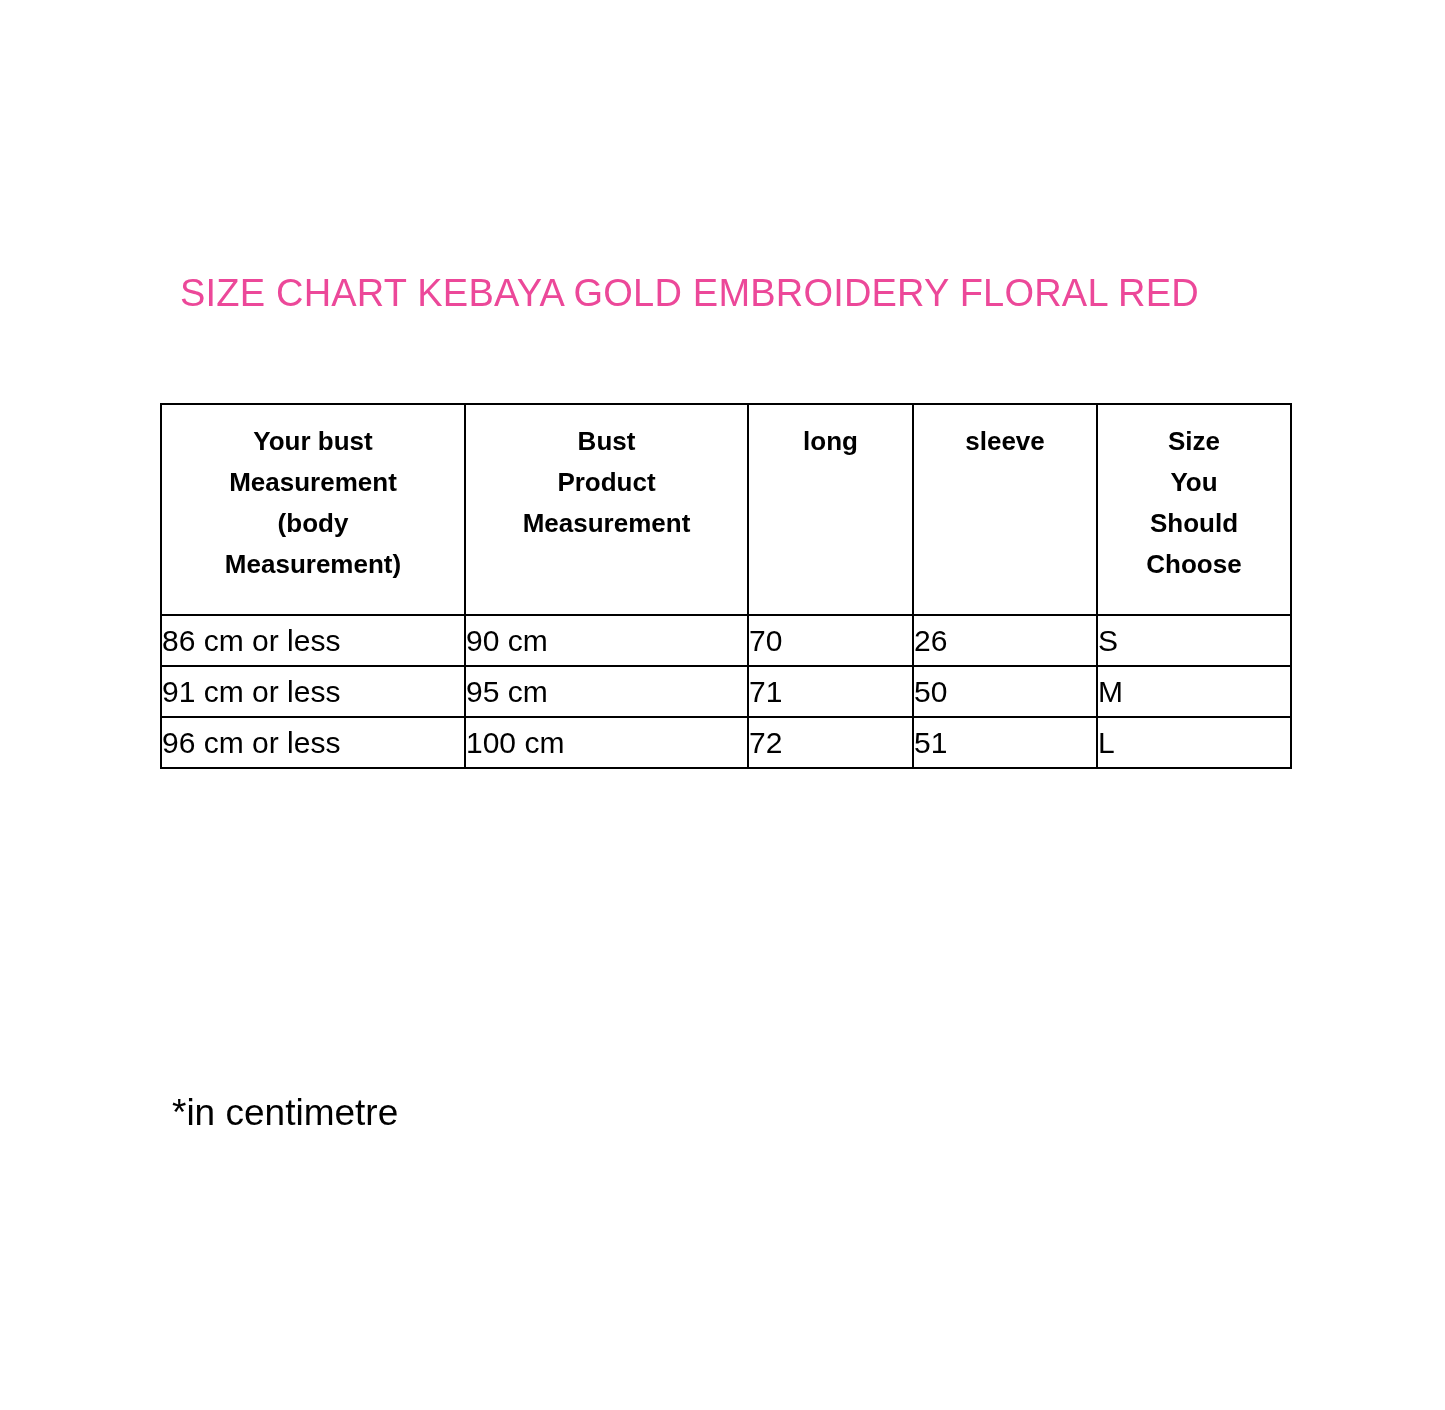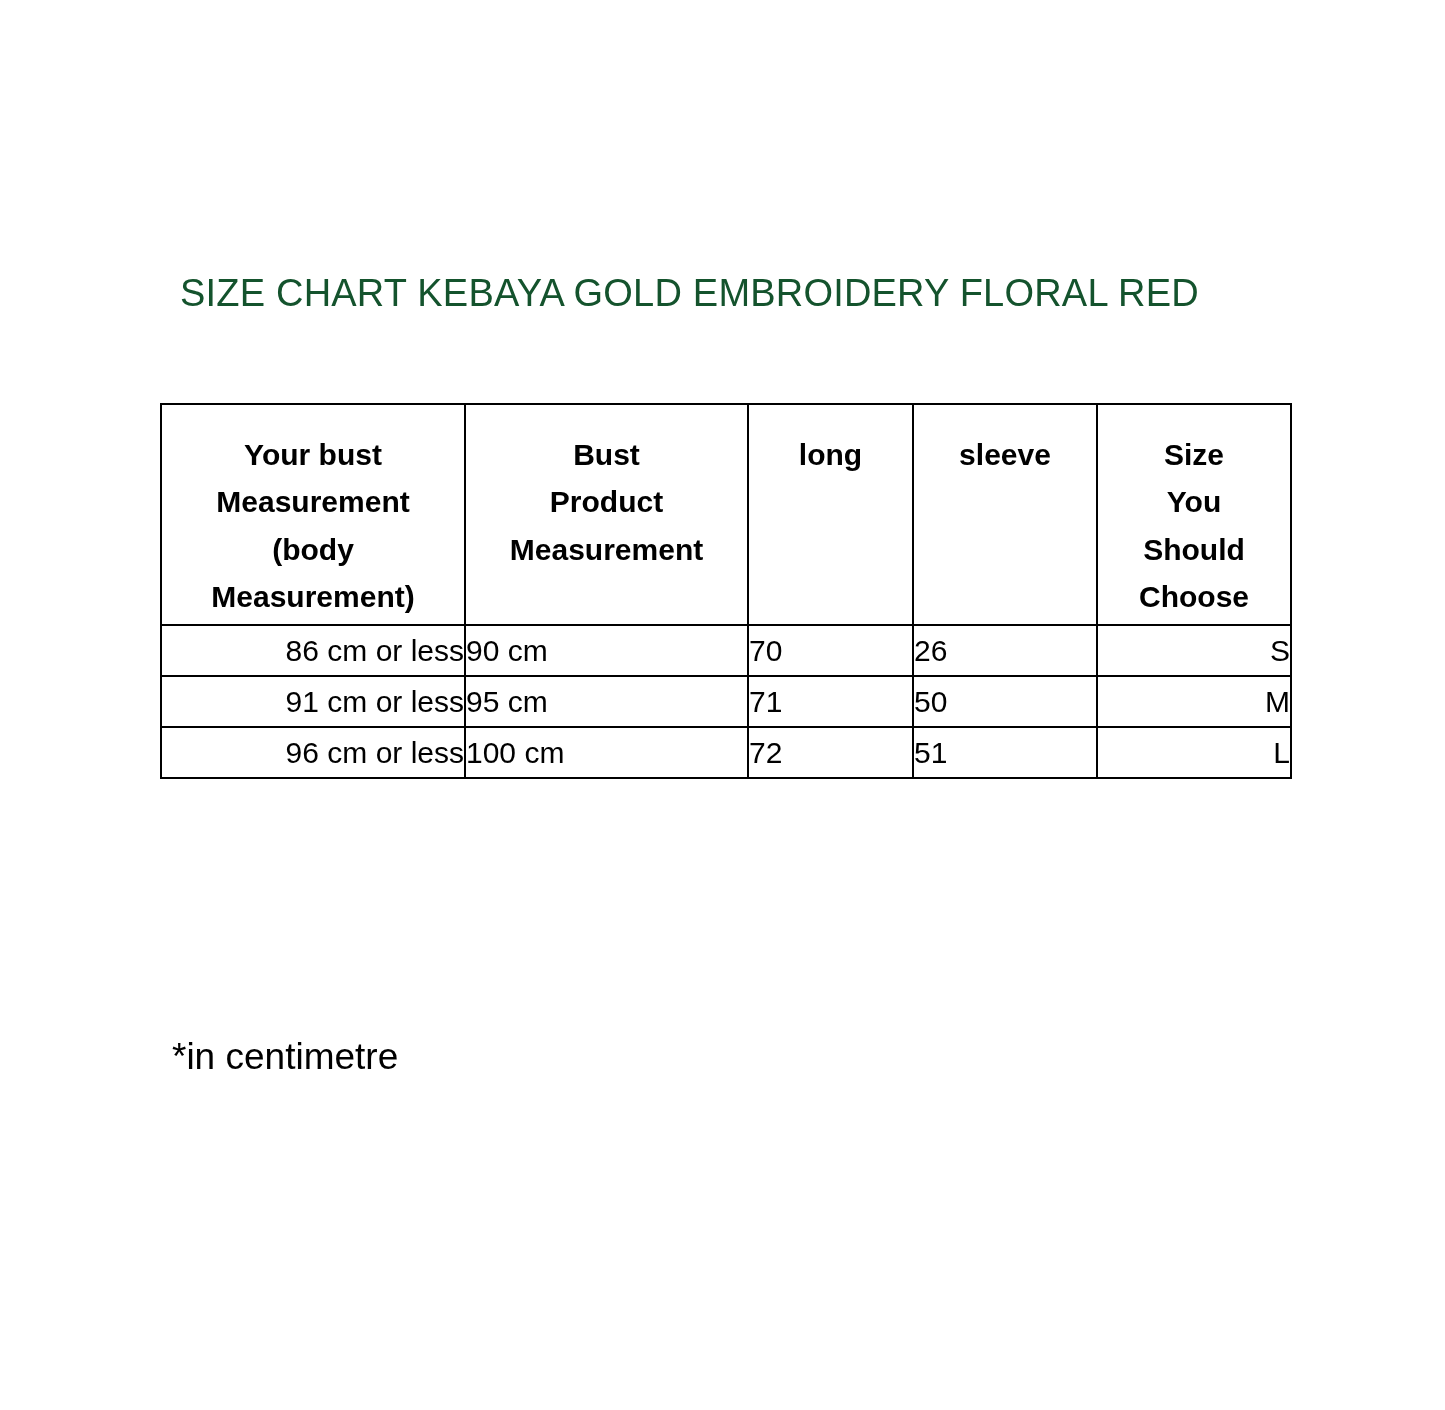--- a/index.html
+++ b/index.html
@@ -24,21 +24,21 @@
 
   
   .doc-title {
     position: absolute;
     left: 180px;
     top: 272px;
     font-size: 38px;
     font-weight: 400;
     letter-spacing: 0.2px;
     white-space: nowrap;
-    color: #14532d;
+    color: #ec4899;
   }
 
   
   .size-table {
     position: absolute;
     left: 160px;
     top: 403px;
     width: 1130px;
     border-collapse: collapse;
     table-layout: fixed;
@@ -56,50 +56,50 @@
   .col-3 { width: 165px; }
   .col-4 { width: 184px; }
   .col-5 { width: 194px; }
 
   
   .size-table thead th {
     height: 193px;
     vertical-align: top;
     text-align: center;
     font-weight: bold;
-    font-size: 30px;
+    font-size: 26px;
     line-height: 1.58;
-    padding-top: 26px;
+    padding-top: 16px;
   }
   .size-table thead th.th-narrow {
     padding-left: 4px;
     padding-right: 4px;
   }
 
   
   .size-table tbody tr { height: 49px; }
   .size-table tbody td {
     font-size: 30px;
     font-weight: 400;
     line-height: 1;
     vertical-align: middle;
     height: 49px;
   }
-  .cell-center { text-align: right; }
+  .cell-center { text-align: left; }
   .cell-left {
     text-align: left;
     padding-left: 12px;
     margin-left: 28px;
   }
 
   
   .footnote {
     position: absolute;
     left: 172px;
-    top: 1036px;
+    top: 1092px;
     font-size: 37px;
     font-weight: 400;
     white-space: nowrap;
     color: #000000;
   }
 </style>
 </head>
 <body>
 
 <div class="page">

